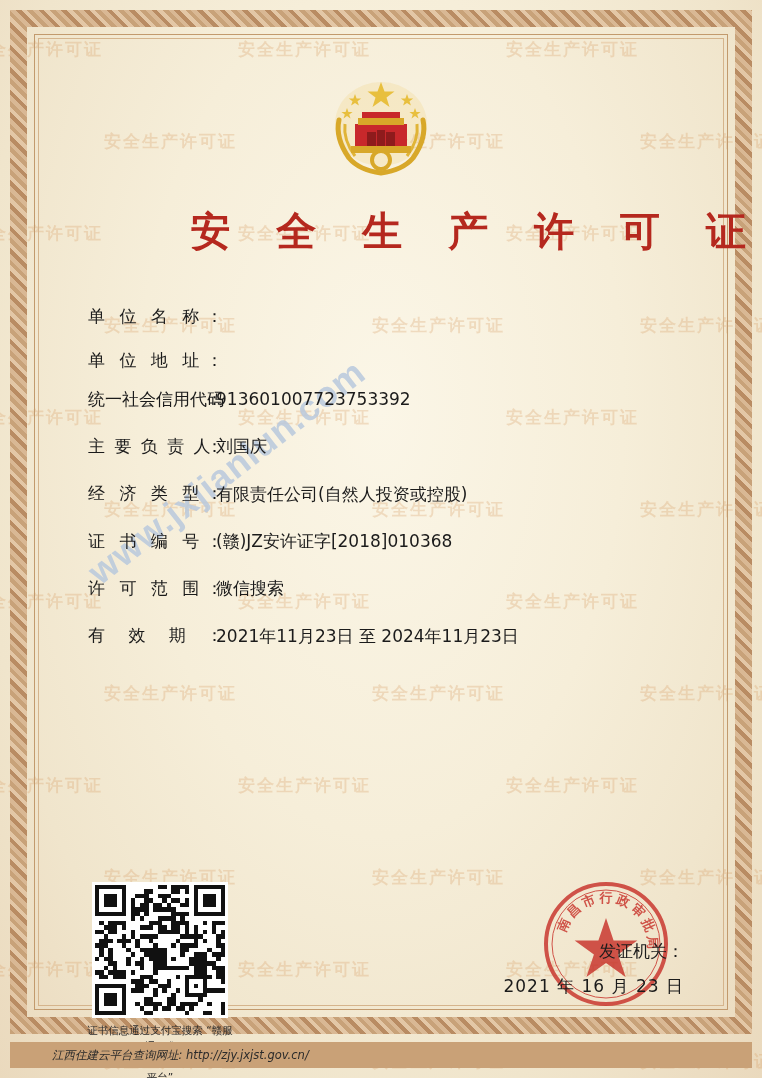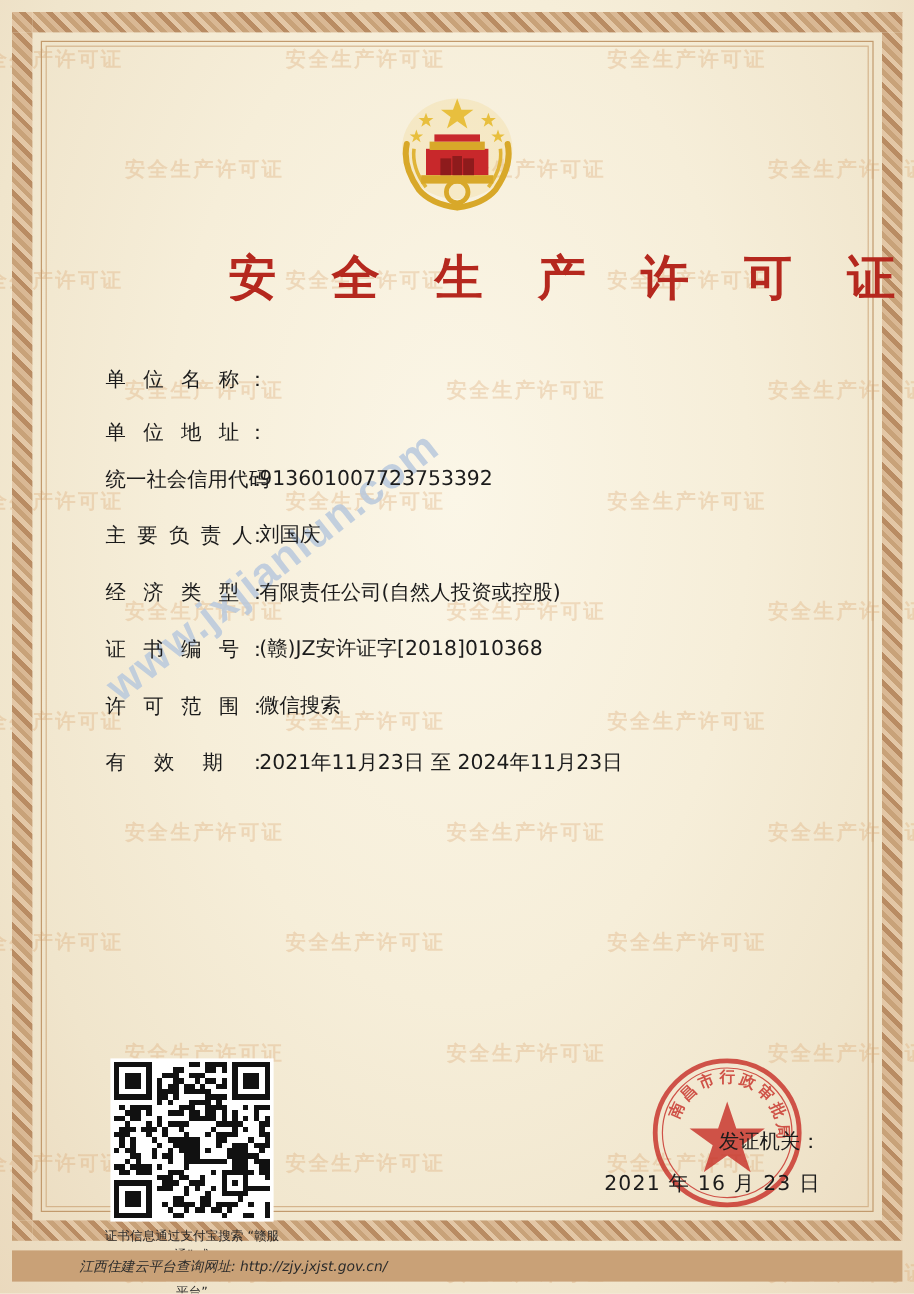--- a/index.html
+++ b/index.html
@@ -135,21 +135,21 @@
     width:128px;height:128px;
     opacity:.82;
   }
   
   .footer{
     position:absolute;left:10px;right:10px;bottom:10px;height:26px;
     background:#c9a177;
     display:flex;align-items:center;
   }
   .footer span{
-    font-size:11.5px;color:#2b2b2b;margin-left:56px;
+    font-size:11.5px;color:#2b2b2b;margin-left:42px;
     font-family:"DejaVu Sans", sans-serif;
     font-style:italic;
   }
 </style>
 </head>
 <body>
 
 <div class="cert">
 
   <div class="wm-layer" id="wm-layer">

